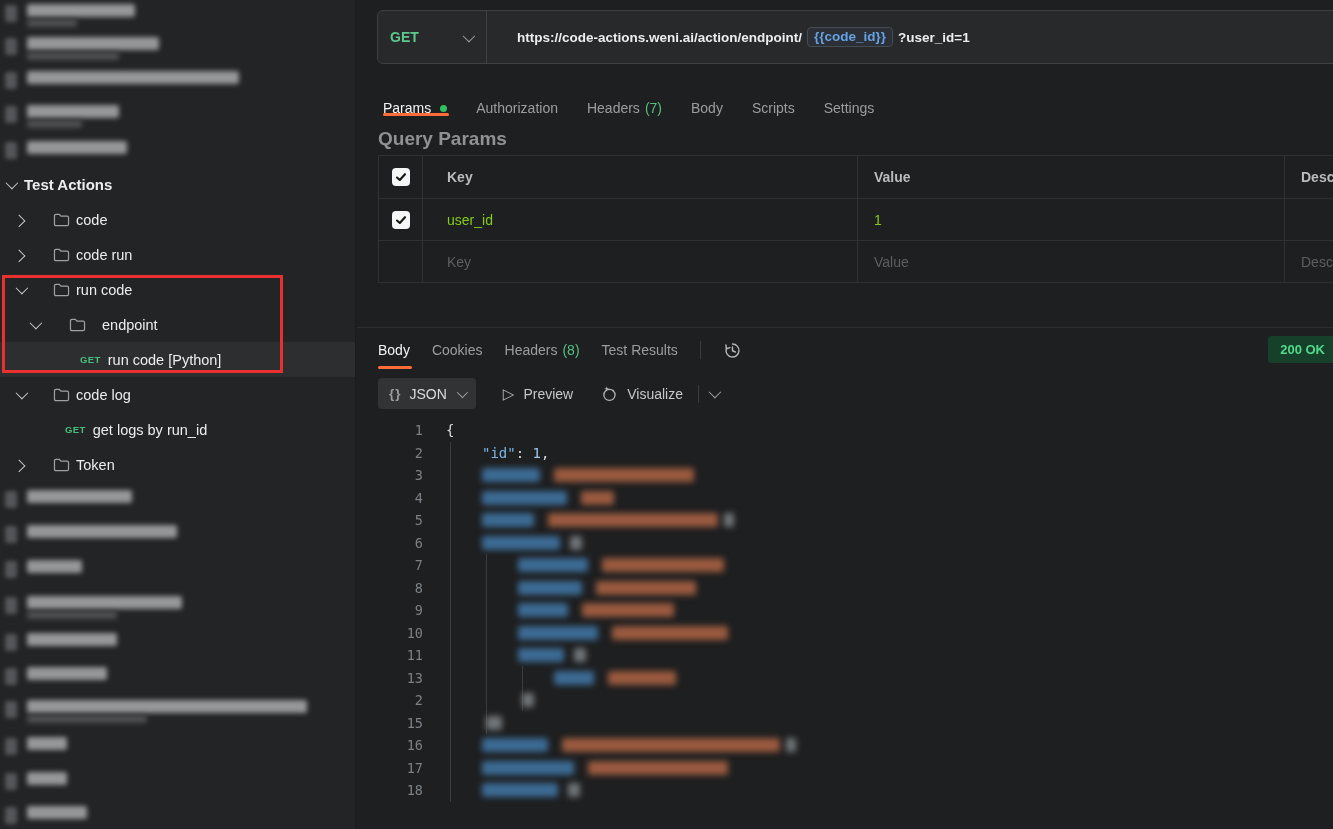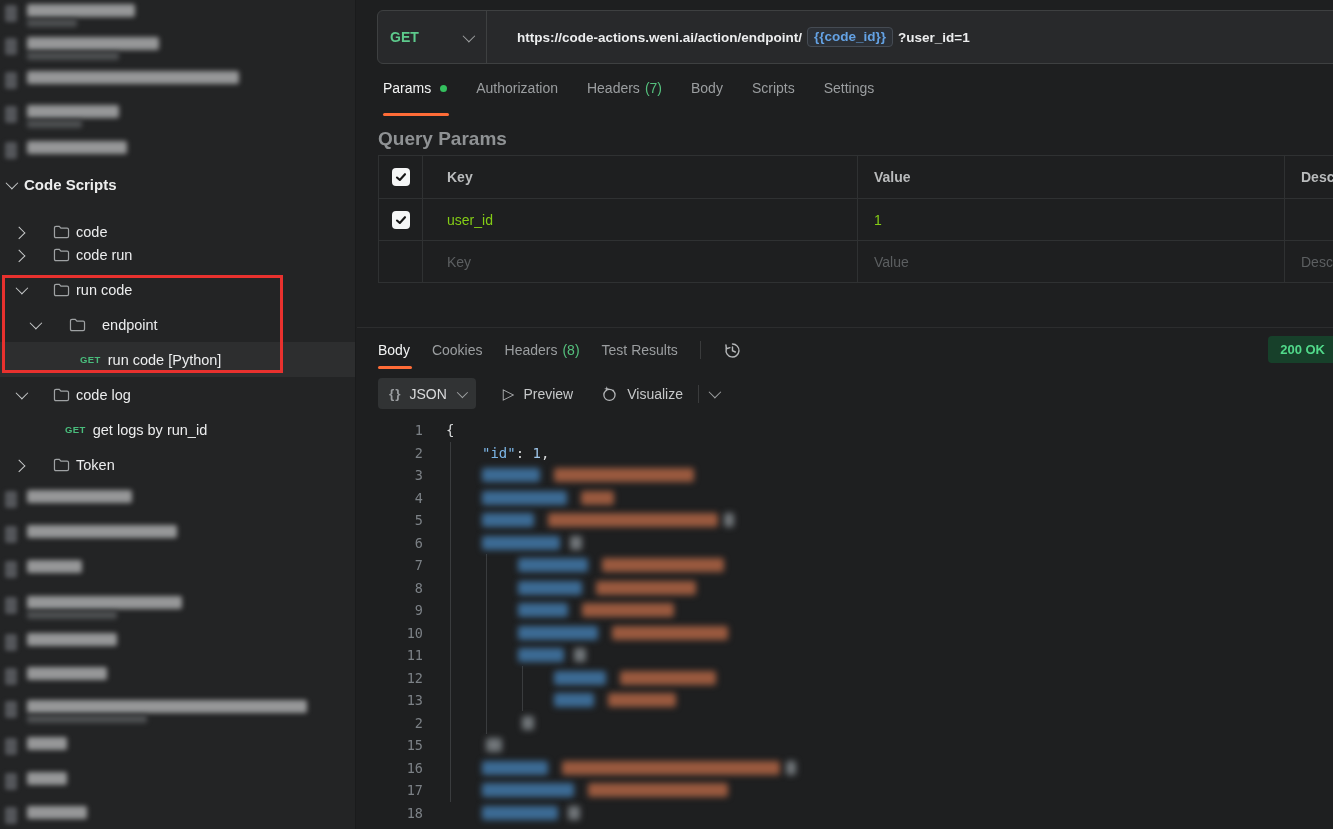--- a/index.html
+++ b/index.html
@@ -45,21 +45,21 @@
   .method-label { color:#5dc98c; font-weight:700; font-size:14px; margin-left:12px; }
   .method-select .chev { margin-left:auto; margin-right:14px; border-color:#9fa1a2; }
   .url-divider { width:1px; height:54px; background:#3e4041; flex:0 0 auto; }
   .url-text { margin-left:30px; display:flex; align-items:center; white-space:nowrap;
     font-size:13.5px; font-weight:600; color:#ecedee; }
   .var-badge { margin:0 5px; padding:1px 6px 2px; background:#2c3036;
     border:1px solid #454b53; border-radius:4px; color:#64a2e4; font-weight:600; }
 
   
   .req-tabs { position:absolute; left:26px; top:80px; height:36px;
-    display:flex; gap:29px; align-items:flex-start; }
+    display:flex; gap:29px; align-items:flex-end; }
   .tab { color:#9b9ea0; font-size:14px; cursor:pointer; display:flex; align-items:center; }
   .tab.active { color:#f3f4f4; font-weight:500; }
   .tab .count { color:#55c07d; margin-left:5px; }
   .green-dot { width:7px; height:7px; border-radius:50%; background:#34c05e; margin-left:9px; }
   .params-underline { position:absolute; left:26px; top:113px; width:66px; height:2.5px;
     background:#ff6c37; border-radius:2px; }
 
   .qp-title { position:absolute; left:21px; top:128px; color:#8f9294;
     font-size:19px; font-weight:700; }
 
@@ -152,25 +152,25 @@
           <div class="sb-red-sub" style="width: 55px;"></div>
         </div>
         <div class="sb-red-item" style="top: 141px;">
           <div class="sb-red-icon"></div>
           <div class="sb-red-bar" style="width: 100px;"></div>
         </div>
       </div>
 
     <div class="sb-section-header">
       <span class="chev down" style="margin-left:6px"></span>
-      <span class="label">Code Scripts</span>
+      <span class="label">Test Actions</span>
     </div>
 
     <div id="sb-tree">
-        <div class="tree-row" style="top: 214px; text-align: center;">
+        <div class="tree-row" style="top: 202px; text-align: center;">
           <span class="chev right" style="margin-left: 16px;"></span>
           <span class="folder-ic" style="margin-left: 28px; display: flex;">
             <svg width="17" height="15" viewBox="0 0 18 16" fill="none" stroke="#9fa2a4" stroke-width="1.3">
               <path d="M1.5 4.2 q0-1.7 1.7-1.7 h3.4 l1.8 2 h6.6 q1.5 0 1.5 1.5 v7 q0 1.5 -1.5 1.5 h-12 q-1.5 0 -1.5-1.5 Z"></path>
             </svg>
           </span>
           <span class="tree-label" style="margin-left: 6px;">code</span>
         </div>
         <div class="tree-row" style="top: 237px;">
           <span class="chev right" style="margin-left: 16px;"></span>
@@ -443,24 +443,20 @@
           </div>
           <div class="code-line">
             <span class="ln">10</span>
             <div class="lc" style="padding-left: 72px;"><span class="rbar key" style="width: 80px;"></span><span class="rbar val" style="width: 116px;"></span></div>
           </div>
           <div class="code-line">
             <span class="ln">11</span>
             <div class="lc" style="padding-left: 72px;"><span class="rbar key" style="width: 46px;"></span><span class="rbar bracket" style="width: 12px;"></span></div>
           </div>
           <div class="code-line">
-            <span class="ln">12</span>
-            <div class="lc" style="padding-left: 108px;"><span class="rbar key" style="width: 52px;"></span><span class="rbar val" style="width: 96px;"></span></div>
-          </div>
-          <div class="code-line">
             <span class="ln">13</span>
             <div class="lc" style="padding-left: 108px;"><span class="rbar key" style="width: 40px;"></span><span class="rbar val" style="width: 68px;"></span></div>
           </div>
           <div class="code-line">
             <span class="ln">2</span>
             <div class="lc" style="padding-left: 72px;"><span class="rbar bracket" style="width: 12px; margin-left: 4px;"></span></div>
           </div>
           <div class="code-line">
             <span class="ln">15</span>
             <div class="lc" style="padding-left: 36px;"><span class="rbar bracket" style="width: 16px; margin-left: 4px;"></span></div>

